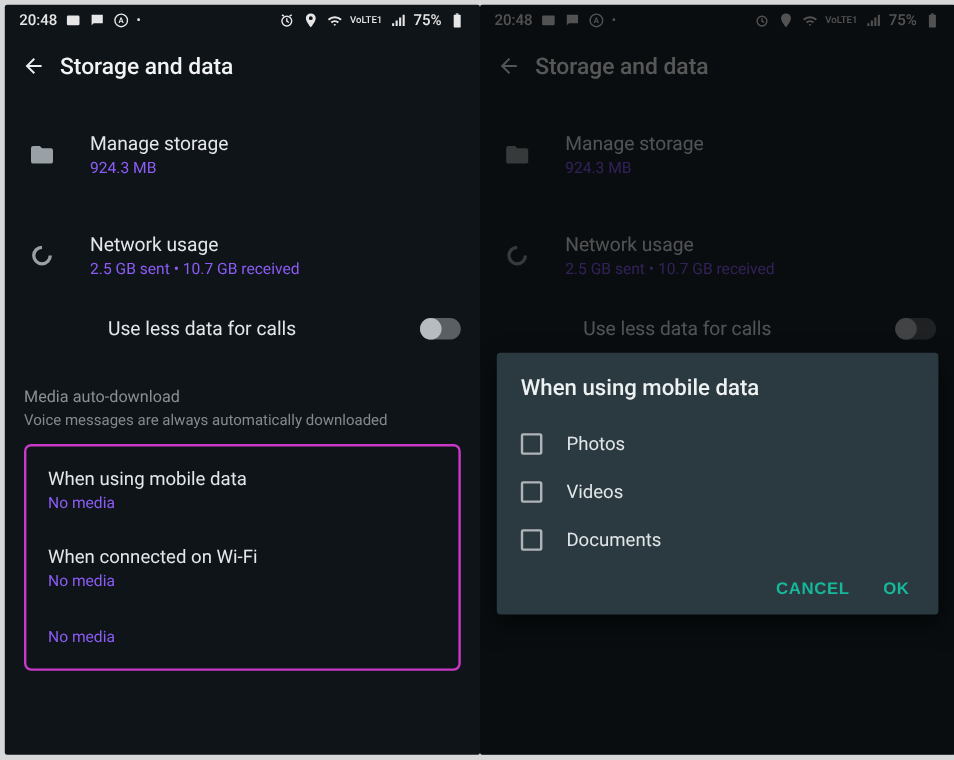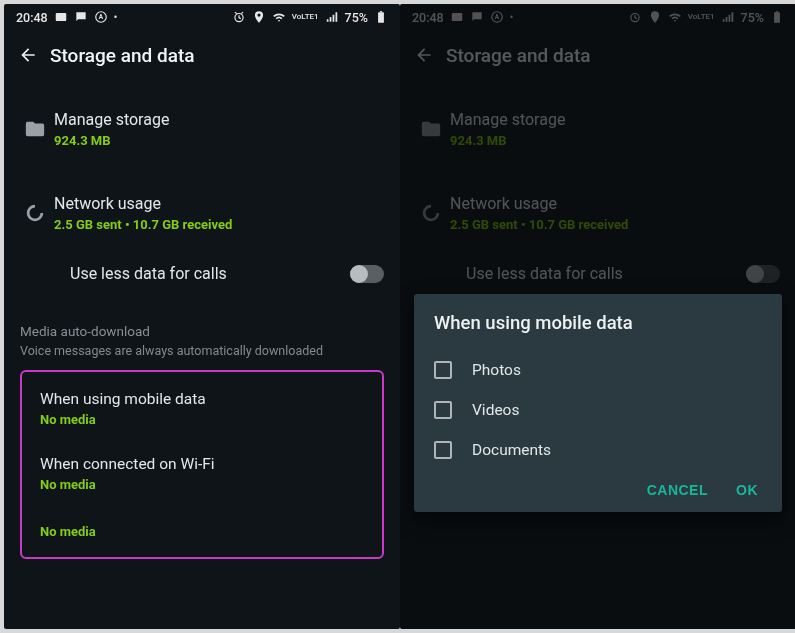--- a/index.html
+++ b/index.html
@@ -49,29 +49,29 @@
     color: #eceff1;
   }
   .appbar .back { width: 20px; height: 20px; color:#eceff1; }
   .appbar-title { font-size: 19px; font-weight: 500; color:#f1f3f4; }
 
   
   .row {
     display: flex;
     align-items: center;
     padding: 16px 16px 16px 20px;
-    gap: 8px;
+    gap: 29px;
     color: #d9dee1;
   }
   .row-icon { width: 22px; height: 22px; flex: 0 0 22px; display:flex; align-items:center; justify-content:center; }
   .row-icon svg { width: 22px; height: 22px; fill:#9aa1a6; }
   .row-text { flex: 1; }
   .row-title { font-size: 16px; color:#e4e7e9; }
-  .row-sub { font-size: 13px; color:#84cc16; margin-top: 4px; font-weight: bold; }
-  .row-no-icon { padding-left: 66px; }
+  .row-sub { font-size: 13px; color:#8b5cf6; margin-top: 4px; }
+  .row-no-icon { padding-left: 66px; margin-left: 20px; }
 
   .switch {
     width: 34px; height: 18px; border-radius: 9px; background:#5a5f63; position:relative; flex:0 0 34px;
   }
   .switch::after{
     content:""; position:absolute; width:18px; height:18px; border-radius:50%; background:#b7bcc0; left:0; top:0;
   }
 
   .section-header {
     padding: 10px 16px 0 16px;

